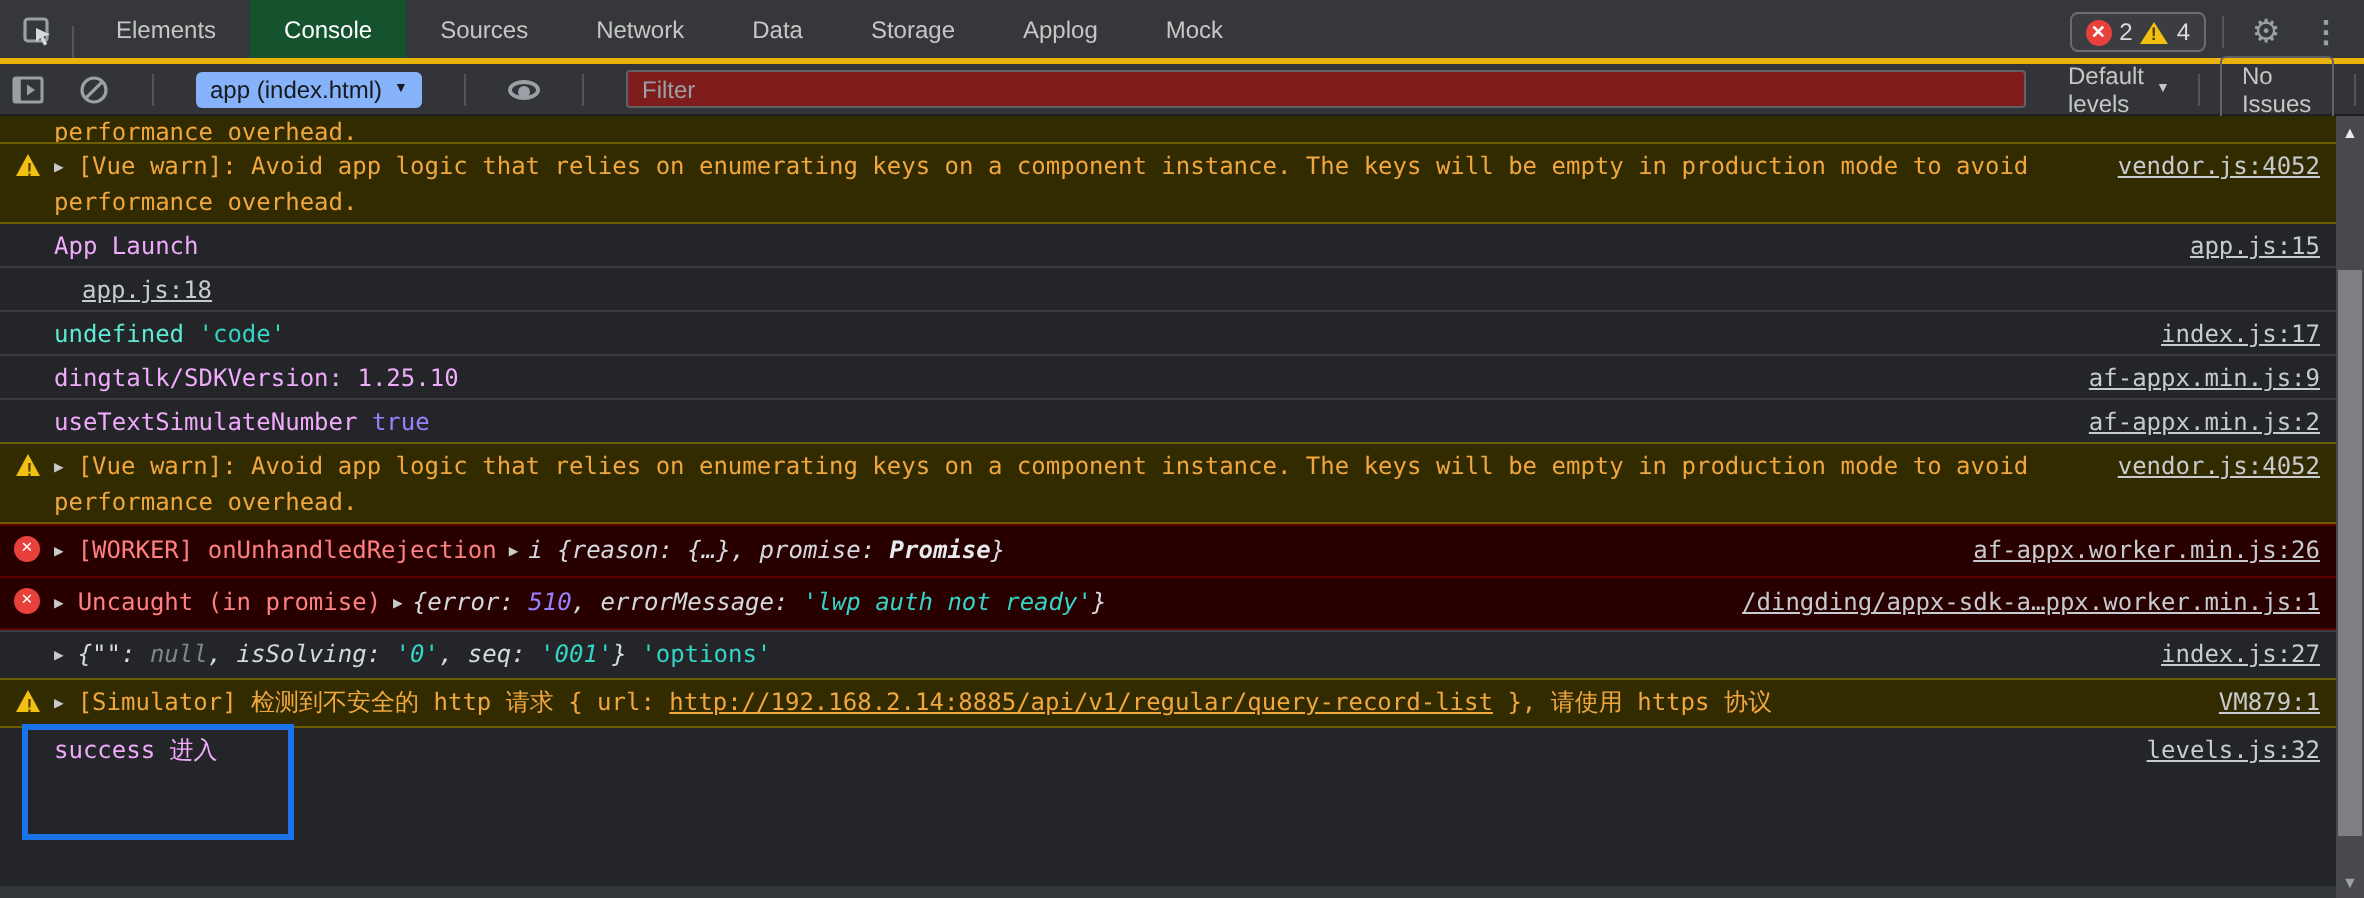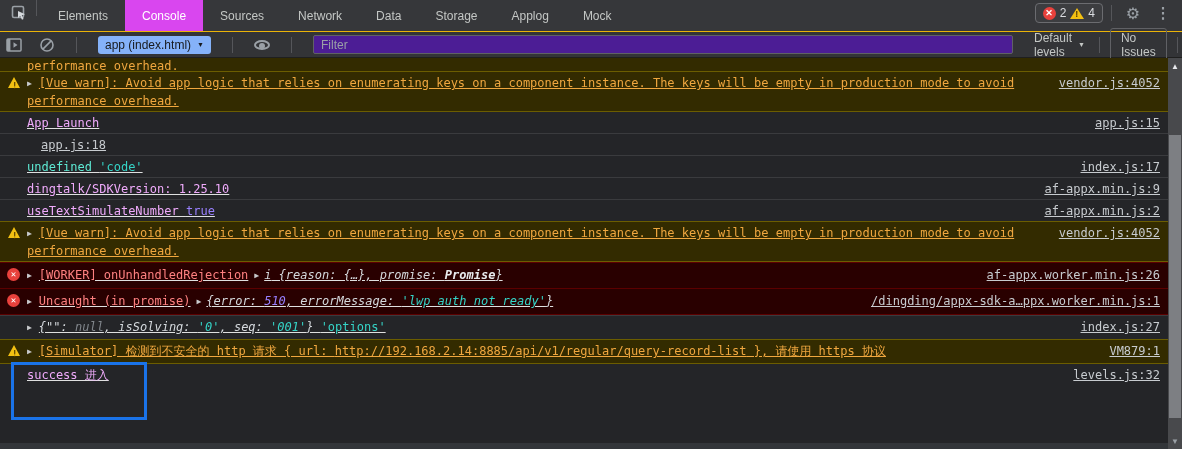--- a/index.html
+++ b/index.html
@@ -4,29 +4,29 @@
 <style>
   * { margin:0; padding:0; box-sizing:border-box; }
   html,body { background:#1a1a1a; }
   .devtools {
     position:relative; width:1182px; height:449px; overflow:hidden;
     background:#242528; font-family:"Liberation Sans", sans-serif;
     -webkit-font-smoothing:antialiased;
   }
   
   .tabbar {
-    height:32px; background:#36373a; display:flex; align-items:flex-start;
-    border-bottom:1px solid #eab308; padding:0 6px; color:#c4c7c5; font-size:12px;
+    height:32px; background:#36373a; display:flex; align-items:flex-end;
+    border-bottom:3px solid #eab308; padding:0 6px; color:#c4c7c5; font-size:12px;
   }
   .icon-btn { display:flex; align-items:center; justify-content:center;
     width:26px; height:26px; cursor:pointer; color:#9aa0a6; flex:0 0 auto; }
   .vdiv { width:1px; height:16px; background:#55565a; margin:0 4px; flex:0 0 auto; }
   .tabs { display:flex; align-items:stretch; height:100%; }
   .tab { display:flex; align-items:center; padding:0 17px; cursor:pointer; color:#c4c7c5; }
-  .tab.active { background:#d946ef; color:#fff; }
+  .tab.active { background:#14532d; color:#fff; }
   .tabbar-right { margin-left:auto; display:flex; align-items:center; gap:4px; }
   .badges { display:flex; align-items:center; gap:4px; border:1px solid #6b6c70;
     border-radius:4px; padding:2px 7px; background:#3c3d40; cursor:pointer; }
   .err-dot { width:13px; height:13px; border-radius:50%; background:#e8413c; color:#fff;
     font-size:9px; line-height:13px; text-align:center; font-weight:bold; }
   .warn-tri { width:0; height:0; border-left:7px solid transparent; border-right:7px solid transparent;
     border-bottom:11px solid #f2c012; position:relative; }
   .warn-tri:after { content:"!"; position:absolute; left:-2px; top:1px; color:#553d00;
     font-size:9px; font-weight:bold; }
   .badge-num { color:#dadce0; font-size:12px; }
@@ -37,35 +37,35 @@
     height:26px; background:#333437; display:flex; align-items:center;
     border-bottom:1px solid #1f1f1f; padding:0 6px; gap:17px;
   }
   .tb-icon { width:24px; height:22px; display:flex; align-items:center; justify-content:center; cursor:pointer; }
   .ctx-pill { display:flex; align-items:center; gap:6px; background:#85b2f9; color:#17191c;
     border-radius:3px; padding:2px 7px; font-size:12px; cursor:pointer; flex:0 0 auto; }
   .ctx-pill .dn { font-size:7px; }
   .eye { position:relative; width:16px; height:10px; border:2px solid #9aa0a6; border-radius:50%; }
   .eye:after { content:""; position:absolute; left:3px; top:1px; width:6px; height:6px;
     border-radius:50%; background:#9aa0a6; }
-  .filter-input { flex:0 0 auto; width:700px; height:19px; background:#4c1d95;
+  .filter-input { flex:0 0 auto; width:700px; height:19px; background:#7f1d1d;
     border:1px solid #606165; border-radius:2px; color:#dfe0e0; font-size:12px;
     padding:0 7px; outline:none; font-family:"Liberation Sans",sans-serif; }
   .filter-input::placeholder { color:#9aa0a6; }
   .tb-right { margin-left:auto; display:flex; align-items:center; gap:6px; font-size:12px; color:#c4c7c5; }
   .levels { display:flex; align-items:center; gap:6px; cursor:pointer; padding:2px 4px; }
   .levels .dn { font-size:7px; color:#c4c7c5; }
   .no-issues { border:1px solid #606165; border-radius:3px; padding:2px 10px; cursor:pointer; }
   
   .console-area { position:relative; height:391px; overflow:hidden; padding-right:14px; }
   .msg { position:relative; display:flex; align-items:flex-start;
     font:12px "DejaVu Sans Mono", monospace; line-height:16px;
     padding:3px 8px 2px 27px; border-top:1px solid #3a3b3e; color:#dfe0e0; }
   .msg:first-child { border-top:none; }
-  .msg .content { flex:1; word-break:break-word;text-decoration:underline; }
+  .msg .content { flex:1; word-break:break-word; }
   .src-link { margin-left:14px; color:#c7cbcf; text-decoration:underline; white-space:nowrap;
     cursor:pointer; flex:0 0 auto; }
   .msg-warn { background:#332b00; border-top:1px solid #6b5d00; border-bottom:1px solid #6b5d00; color:#f0a73f; }
   .msg-warn + .msg-warn, .msg-warn + .msg-log { border-top:none; }
   .msg-error { background:#290000; border-top:1px solid #5c0000; border-bottom:1px solid #5c0000;
     padding-top:4px; padding-bottom:3px; }
   .msg-error + .msg-error { border-top:none; }
   .msg.partial { height:14px; padding-top:0; padding-left:27px; overflow:hidden; border-top:none; }
   .ic-warn { width:0; height:0; border-left:6.5px solid transparent; border-right:6.5px solid transparent;
     border-bottom:11px solid #f2c012; position:absolute; left:8px; top:5px; }

